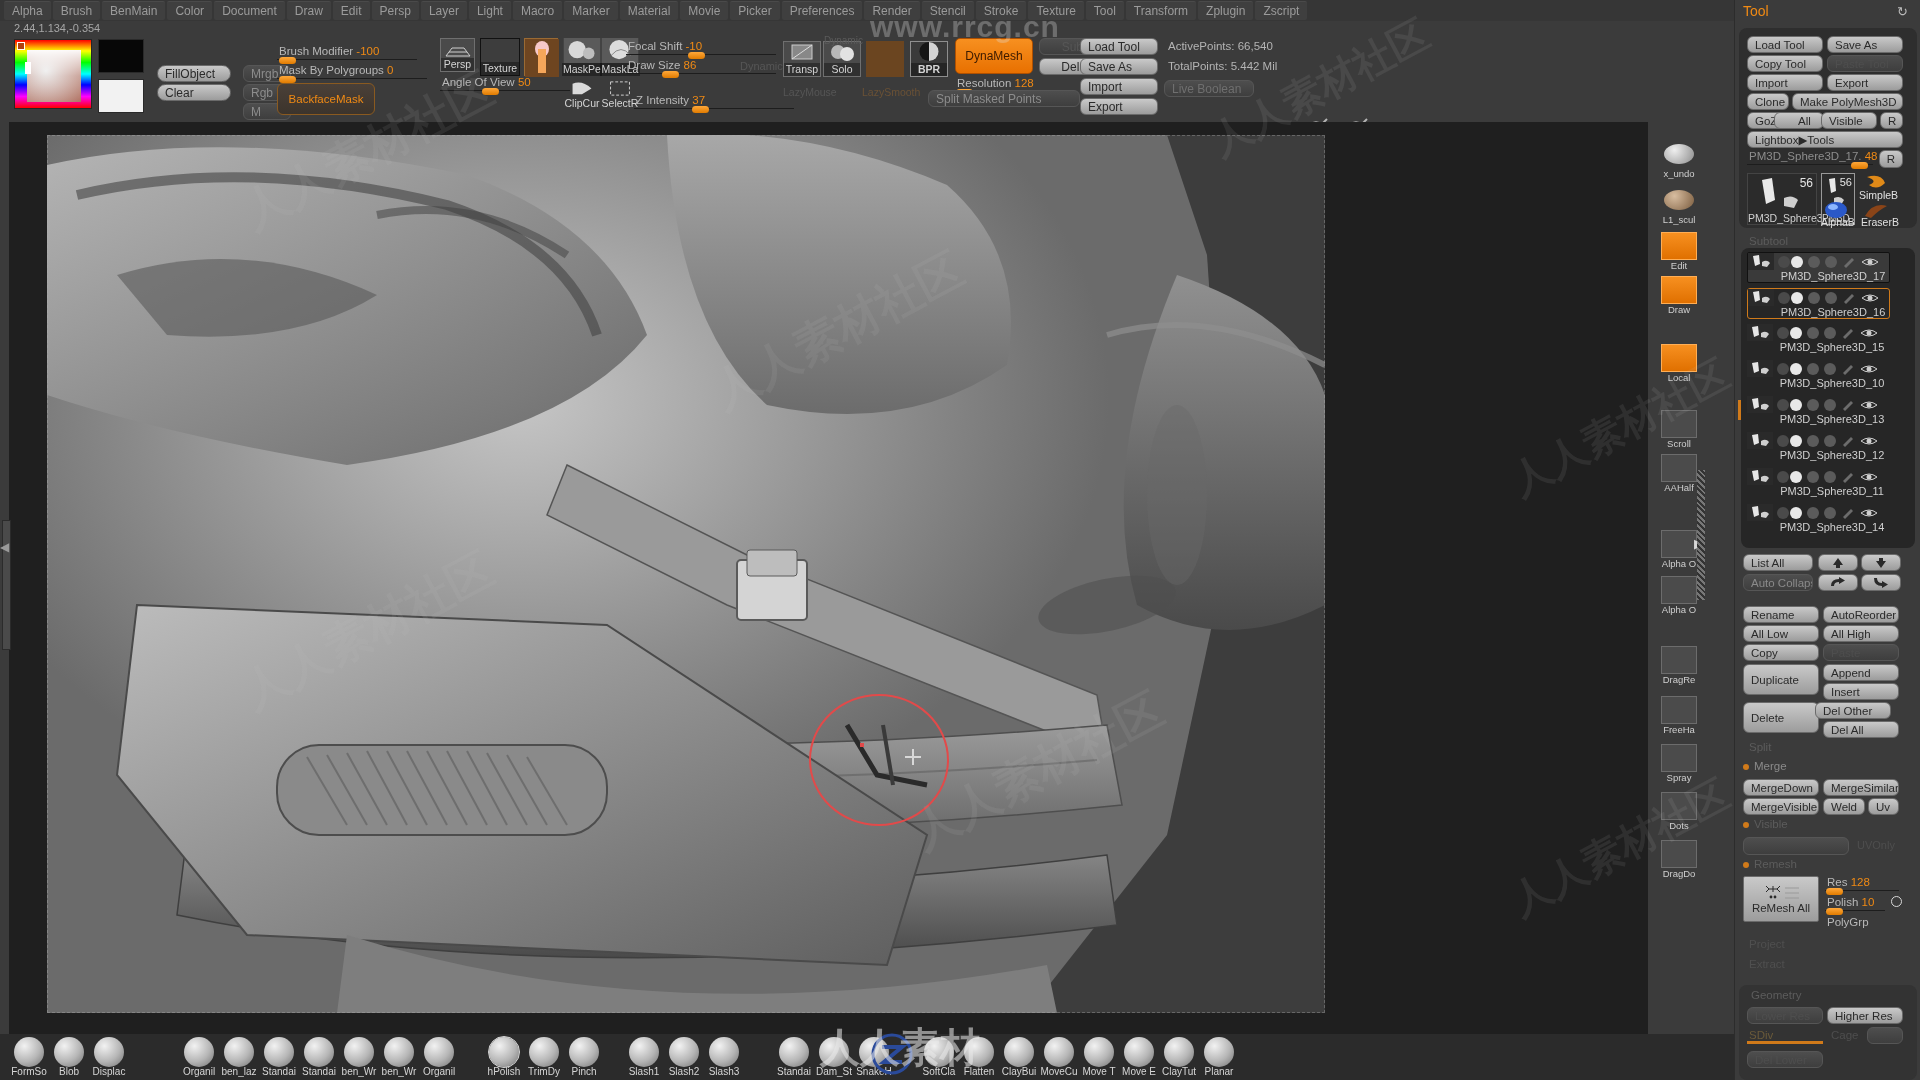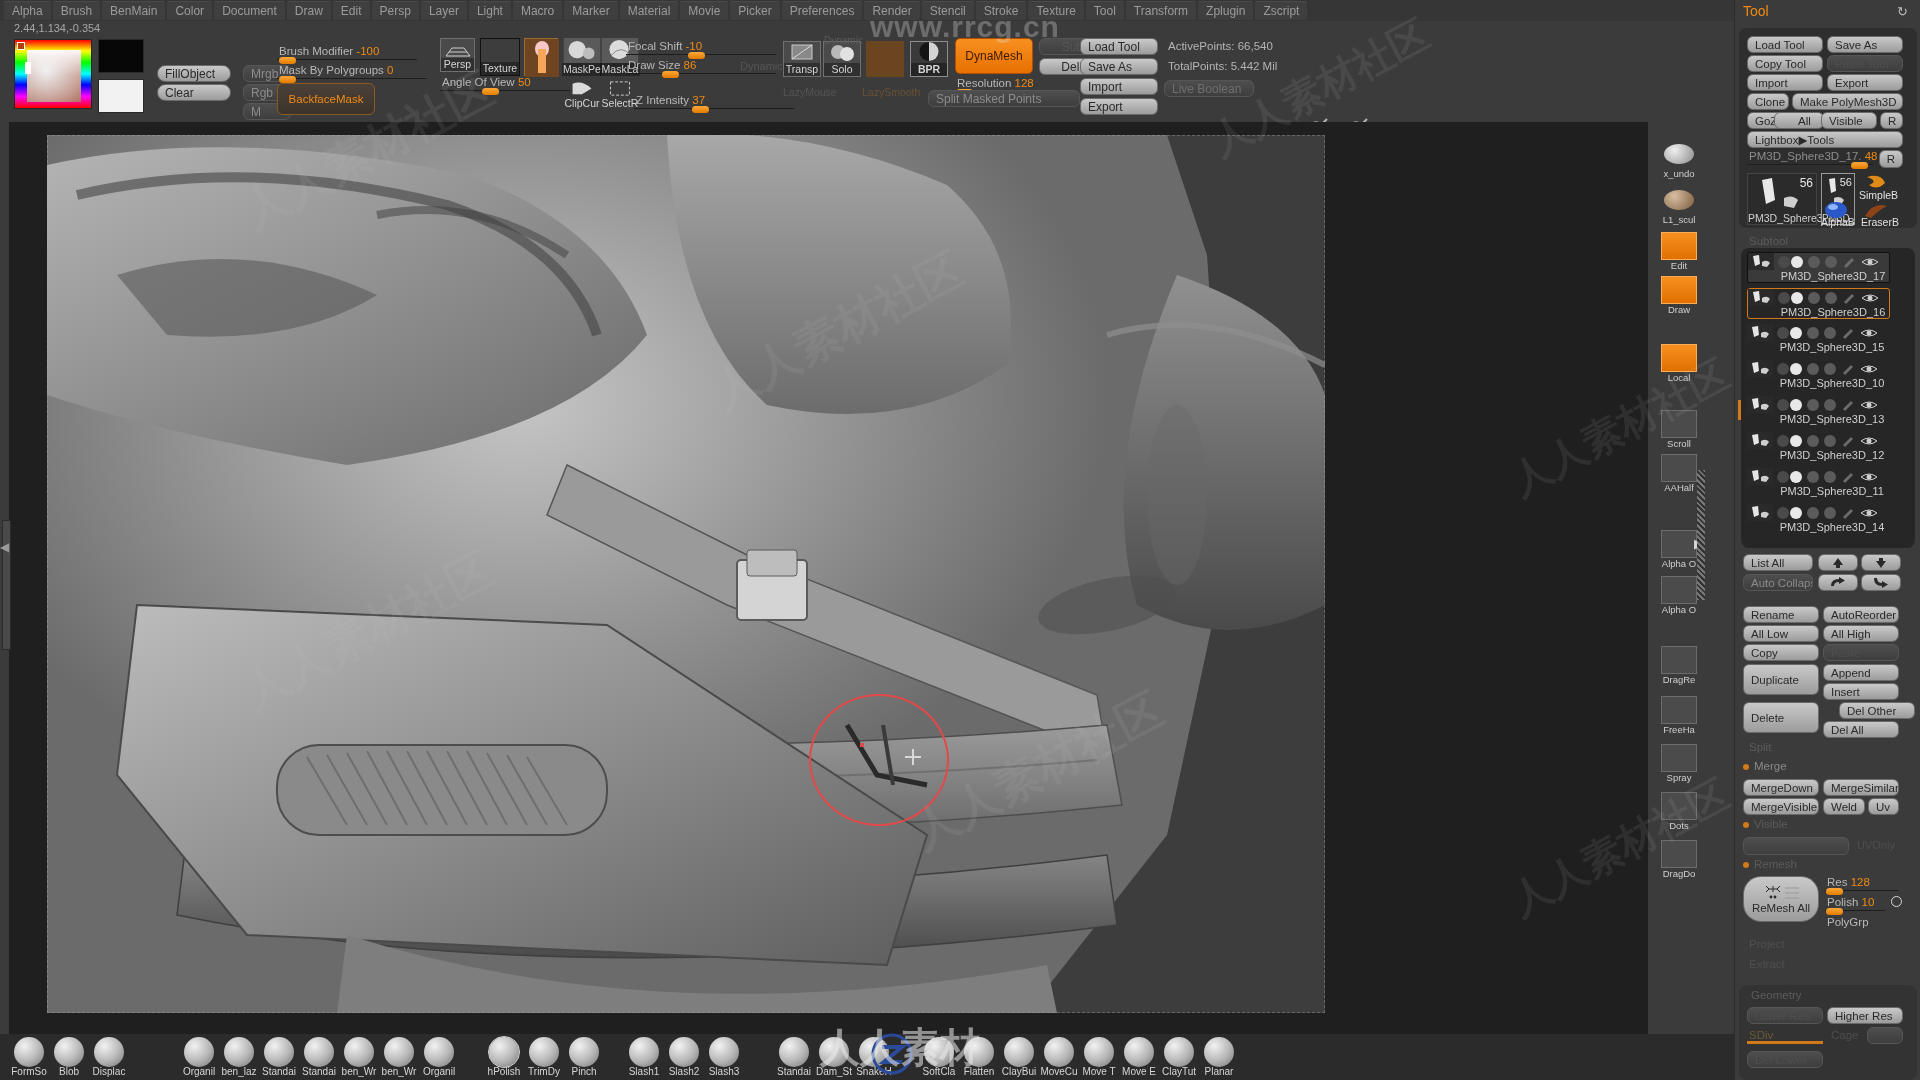--- a/index.html
+++ b/index.html
@@ -778,21 +778,21 @@
     <div class="btn tbtn" style="top:606px;left:8px;width:76px;">Rename</div>
     <div class="btn tbtn" style="top:606px;left:88px;width:76px;">AutoReorder</div>
     <div class="btn tbtn" style="top:625px;left:8px;width:76px;">All Low</div>
     <div class="btn tbtn" style="top:625px;left:88px;width:76px;border-radius:7px;">All High</div>
     <div class="btn tbtn" style="top:644px;left:8px;width:76px;">Copy</div>
     <div class="btn dark tbtn" style="top:644px;left:88px;width:76px;color:#4e4e4e;">Paste</div>
     <div class="btn abs" style="top:664px;left:8px;width:76px;height:31px;font-size:11.5px;border-radius:6px;">Duplicate</div>
     <div class="btn tbtn" style="top:664px;left:88px;width:76px;">Append</div>
     <div class="btn tbtn" style="top:683px;left:88px;width:76px;">Insert</div>
     <div class="btn abs" style="top:702px;left:8px;width:76px;height:31px;font-size:11.5px;border-radius:6px;">Delete</div>
-    <div class="btn tbtn" style="top:702px;left:104px;width:76px;">Del Other</div>
+    <div class="btn tbtn" style="top:702px;left:80px;width:76px;">Del Other</div>
     <div class="btn tbtn" style="top:721px;left:88px;width:76px;">Del All</div>
 
     <div class="sect" style="top:741px;left:14px;color:#5c5c5c;">Split</div>
     <div class="sect" style="top:760px;left:8px;">
       <span class="bullet"></span><span>Merge</span>
     </div>
     <div class="btn tbtn" style="top:779px;left:8px;width:76px;">MergeDown</div>
     <div class="btn tbtn" style="top:779px;left:88px;width:76px;">MergeSimilar</div>
     <div class="btn tbtn" style="top:798px;left:8px;width:76px;">MergeVisible</div>
     <div class="btn tbtn" style="top:798px;left:88px;width:42px;">Weld</div>
@@ -800,21 +800,21 @@
 
     <div class="sect" style="top:818px;left:8px;color:#5c5c5c;">
       <span class="bullet"></span><span>Visible</span>
     </div>
     <div class="btn dark tbtn" style="top:837px;left:8px;width:106px;height:18px;color:#4e4e4e;"></div>
     <div class="abs" style="top:839px;left:122px;font-size:11px;color:#4e4e4e;">UVOnly</div>
 
     <div class="sect" style="top:858px;left:8px;color:#5c5c5c;">
       <span class="bullet"></span><span>Remesh</span>
     </div>
-    <div class="btn abs" style="top:876px;left:8px;width:76px;height:46px;flex-direction:column;justify-content:center;font-size:11.5px;border-radius:18px;">
+    <div class="btn abs" style="top:876px;left:8px;width:76px;height:46px;flex-direction:column;justify-content:center;font-size:11.5px;border-radius:2px;">
       <svg width="44" height="18" viewBox="0 0 44 18">
         <path d="M10 5 L18 5 M14 2 L14 8 M10 5 L7 2 M10 5 L7 8 M18 5 L21 2 M18 5 L21 8" stroke="#2a2a2a" fill="none"></path>
         <circle cx="12" cy="13" r="1.4" fill="#2a2a2a"></circle>
           <circle cx="16" cy="13" r="1.4" fill="#2a2a2a"></circle>
         <path d="M26 4 h14 M26 9 h14 M26 14 h14" stroke="#9a9a9a"></path>
       </svg>
       <span>ReMesh All</span>
     </div>
     <div class="slider" style="top:876px;left:90px;width:74px;">
       <div class="lbl"><span>Res</span>

